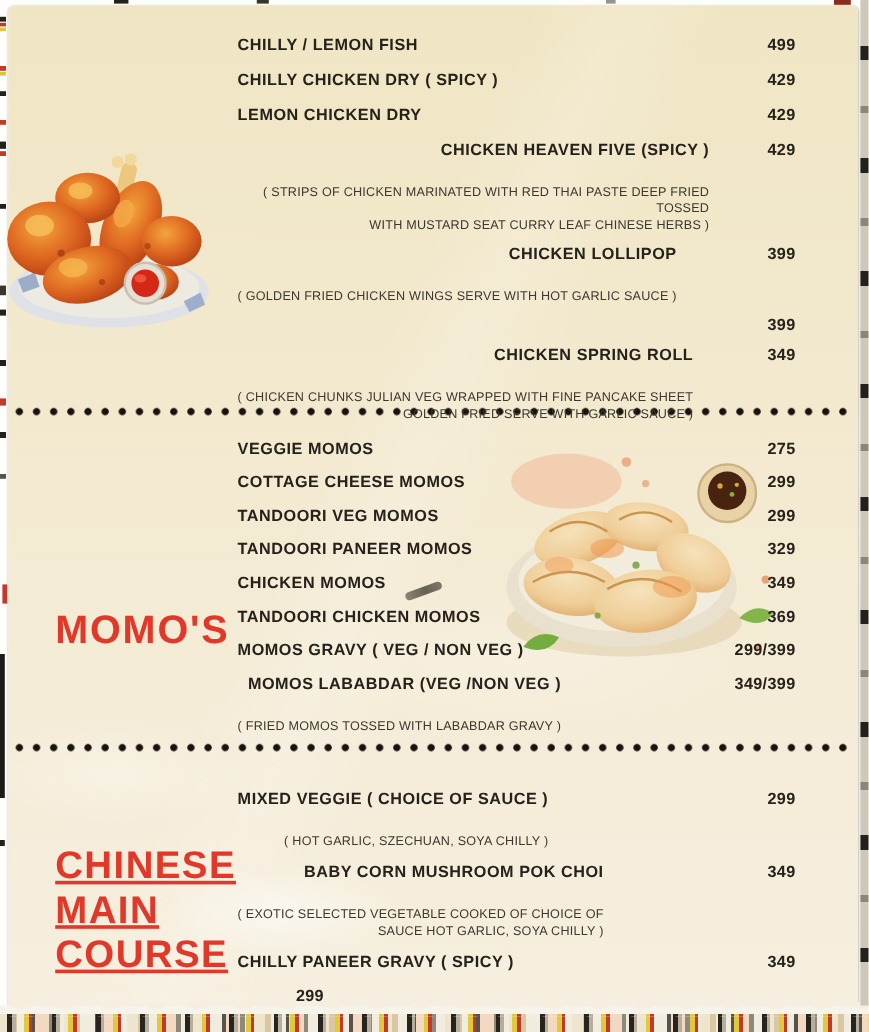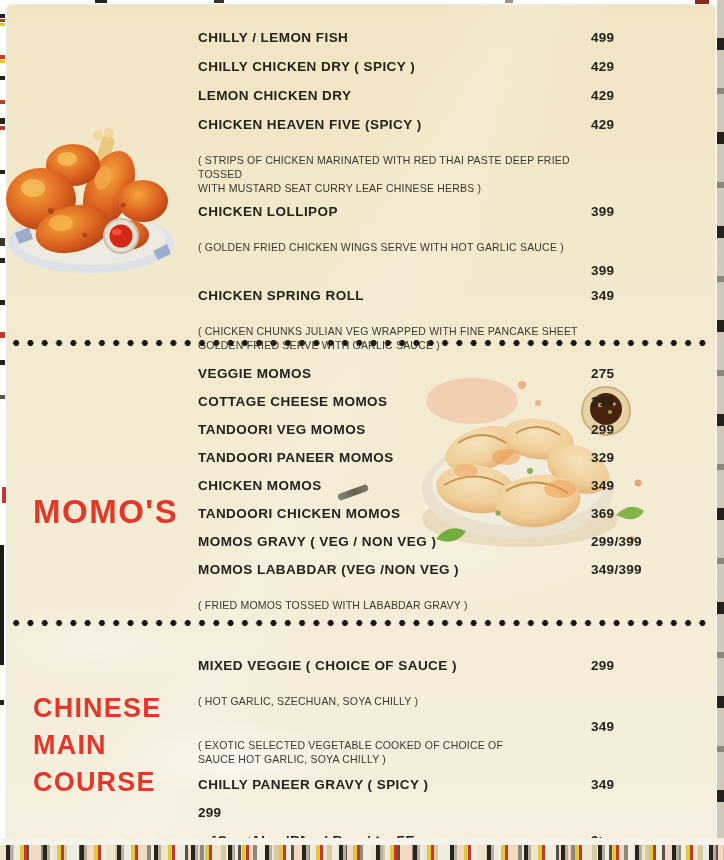--- a/index.html
+++ b/index.html
@@ -21,30 +21,30 @@
           background-size:14.3px 8px;background-repeat:repeat-x;}
   .sep1{top:334px;} .sep2{top:614px;}
   
   .section{position:absolute;left:191px;right:52px;z-index:3;}
   .sec-starters{top:24px;} .sec-momos{top:360px;} .sec-chinese{top:652px;}
   .menu-row{display:flex;justify-content:space-between;align-items:flex-start;margin-bottom:12px;}
   .sec-momos .menu-row{margin-bottom:11px;}
   .sec-chinese .menu-row{margin-bottom:11px;}
   .menu-row.has-desc{margin-bottom:8px;}
   .sec-chinese .menu-row.has-desc{margin-bottom:10px;}
-  .row-left{max-width:430px;}
+  .row-left{max-width:430px;text-align:right;}
   .item-name{font-size:13.5px;font-weight:700;color:#25221b;letter-spacing:.45px;line-height:17px;}
   .item-desc{font-size:10.5px;font-weight:400;color:#3c382f;letter-spacing:.2px;line-height:14px;
              margin-top:20px;white-space:pre-line;}
   .item-price{font-size:13.5px;font-weight:700;color:#25221b;letter-spacing:.3px;line-height:17px;
-              min-width:72px;flex-shrink:0;}
-  
-  .sec-title{position:absolute;left:22px;color:#e1382a;font-weight:700;z-index:3;margin:4px;}
+              text-align:right;min-width:72px;flex-shrink:0;}
+  
+  .sec-title{position:absolute;left:22px;color:#e1382a;font-weight:700;z-index:3;margin:17px;}
   .title-momos{top:484px;font-size:33px;letter-spacing:1.5px;}
-  .title-chinese{top:681px;font-size:27px;letter-spacing:1.2px;line-height:37px;width:150px;}
+  .title-chinese{top:681px;font-size:32px;letter-spacing:1.2px;line-height:37px;width:150px;text-decoration:underline;}
   
   .img-chicken{position:absolute;left:-4px;top:88px;width:172px;height:182px;z-index:1;}
   .img-momos{position:absolute;left:403px;top:358px;width:248px;height:208px;z-index:1;}
   
   .smudge{position:absolute;left:330px;top:484px;width:32px;height:7px;z-index:4;
           background:linear-gradient(90deg,#7a7467,#4d483e 55%,#6b6558);
           border-radius:4px;transform:rotate(-20deg);opacity:.85;}
   
   .bottom-strip{position:absolute;left:0;right:0;bottom:0;height:22px;background:#f6f3ea;z-index:5;}
   .bottom-strip .pattern{position:absolute;left:0;right:0;bottom:0;height:15px;
@@ -251,20 +251,21 @@
       <div class="rows">
           <div class="menu-row has-desc">
             <div class="row-left">
               <div class="item-name">MIXED VEGGIE ( CHOICE OF SAUCE )</div>
               <div class="item-desc">( HOT GARLIC, SZECHUAN, SOYA CHILLY )</div>
             </div>
             <div class="item-price">299</div>
           </div>
           <div class="menu-row has-desc">
             <div class="row-left">
+              <div class="item-name">BABY CORN MUSHROOM POK CHOI</div>
               <div class="item-desc">( EXOTIC SELECTED VEGETABLE COOKED OF CHOICE OF
 SAUCE HOT GARLIC, SOYA CHILLY )</div>
             </div>
             <div class="item-price">349</div>
           </div>
           <div class="menu-row">
             <div class="row-left">
               <div class="item-name">CHILLY PANEER GRAVY ( SPICY )</div>
             </div>
             <div class="item-price">349</div>

